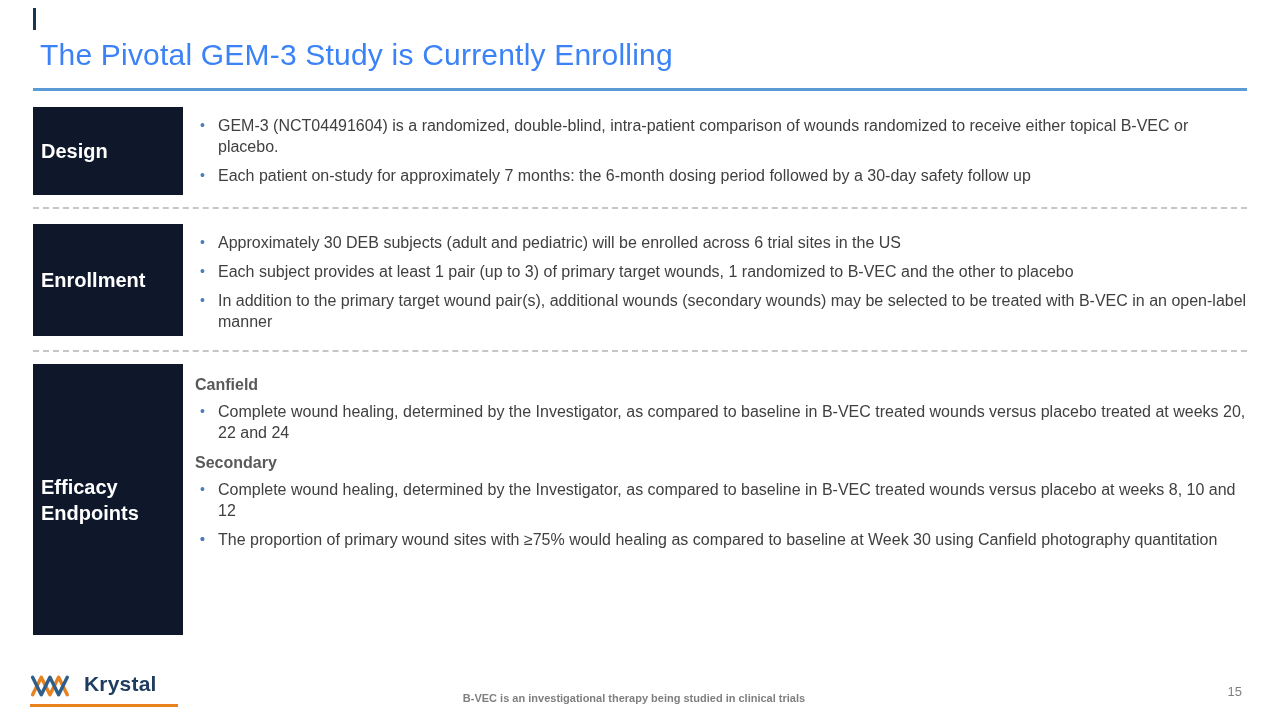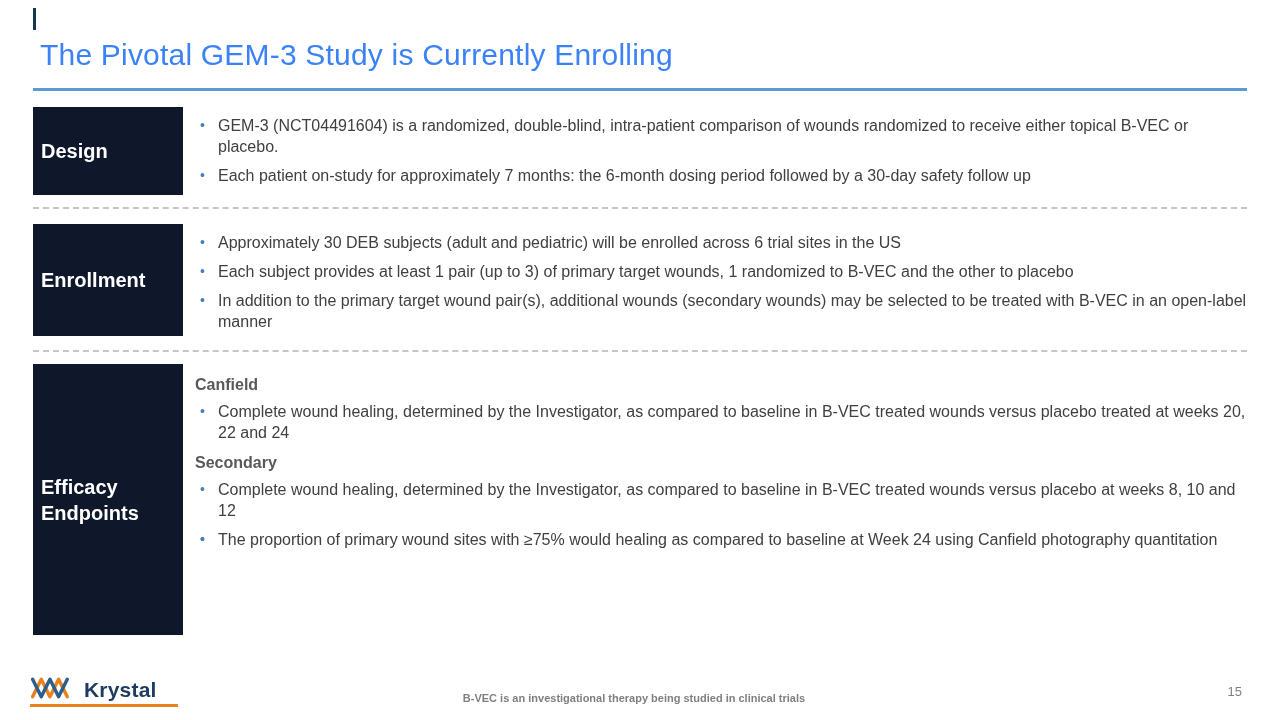--- a/index.html
+++ b/index.html
@@ -56,21 +56,21 @@
   .divider {
     position: absolute; left: 33px; right: 33px; height: 0;
     border-top: 2px dashed #c6c6c6;
   }
   .divider-1 { top: 207px; }
   .divider-2 { top: 350px; }
 
   .logo {
     position: absolute; left: 30px; top: 672px; width: 152px; height: 42px;
   }
-  .logo-inner { display: flex; align-items: flex-end; height: 30px; }
+  .logo-inner { display: flex; align-items: flex-start; height: 30px; }
   .logo-icon { width: 52px; height: 28px; }
   .logo-text {
     font-size: 21px; font-weight: 700; color: #1d3c5f; margin-left: 2px;
     letter-spacing: 0.2px;
   }
   .logo-underline {
     margin-top: 2px; height: 3px; width: 148px; background: #e8821e;
   }
 
   .disclaimer {
@@ -128,21 +128,21 @@
     </div>
     <div class="content">
       <h3 class="group-heading first">Canfield</h3>
       <ul class="bullets">
         <li><span class="dot">•</span><span>Complete wound healing, determined by the Investigator, as compared to baseline in B-VEC treated wounds versus placebo treated at weeks 20, 22 and 24</span></li>
       </ul>
       <h3 class="group-heading">Secondary</h3>
       <ul class="bullets">
         <li><span class="dot">•</span><span>Complete wound healing, determined by the Investigator, as compared to baseline in B-VEC treated wounds versus placebo at weeks 8, 10 and 12</span></li>
         <li><span class="dot">•</span></li>
-        <li><span class="dot">•</span><span>The proportion of primary wound sites with ≥75% would healing as compared to baseline at Week 24 using Canfield photography quantitation</span></li>
+        <li><span class="dot">•</span><span>The proportion of primary wound sites with ≥75% would healing as compared to baseline at Week 30 using Canfield photography quantitation</span></li>
       </ul>
     </div>
   </section>
 
   <div class="logo">
     <div class="logo-inner">
       <svg class="logo-icon" viewBox="0 0 60 30" aria-hidden="true">
         <polyline points="3,25 13,5 23,25 33,5 43,25" fill="none" stroke="#e8821e" stroke-width="4" stroke-linecap="round" stroke-linejoin="round"></polyline>
         <polyline points="3,5 13,25 23,5 33,25 43,5" fill="none" stroke="#2e5e8c" stroke-width="4" stroke-linecap="round" stroke-linejoin="round"></polyline>
       </svg>

